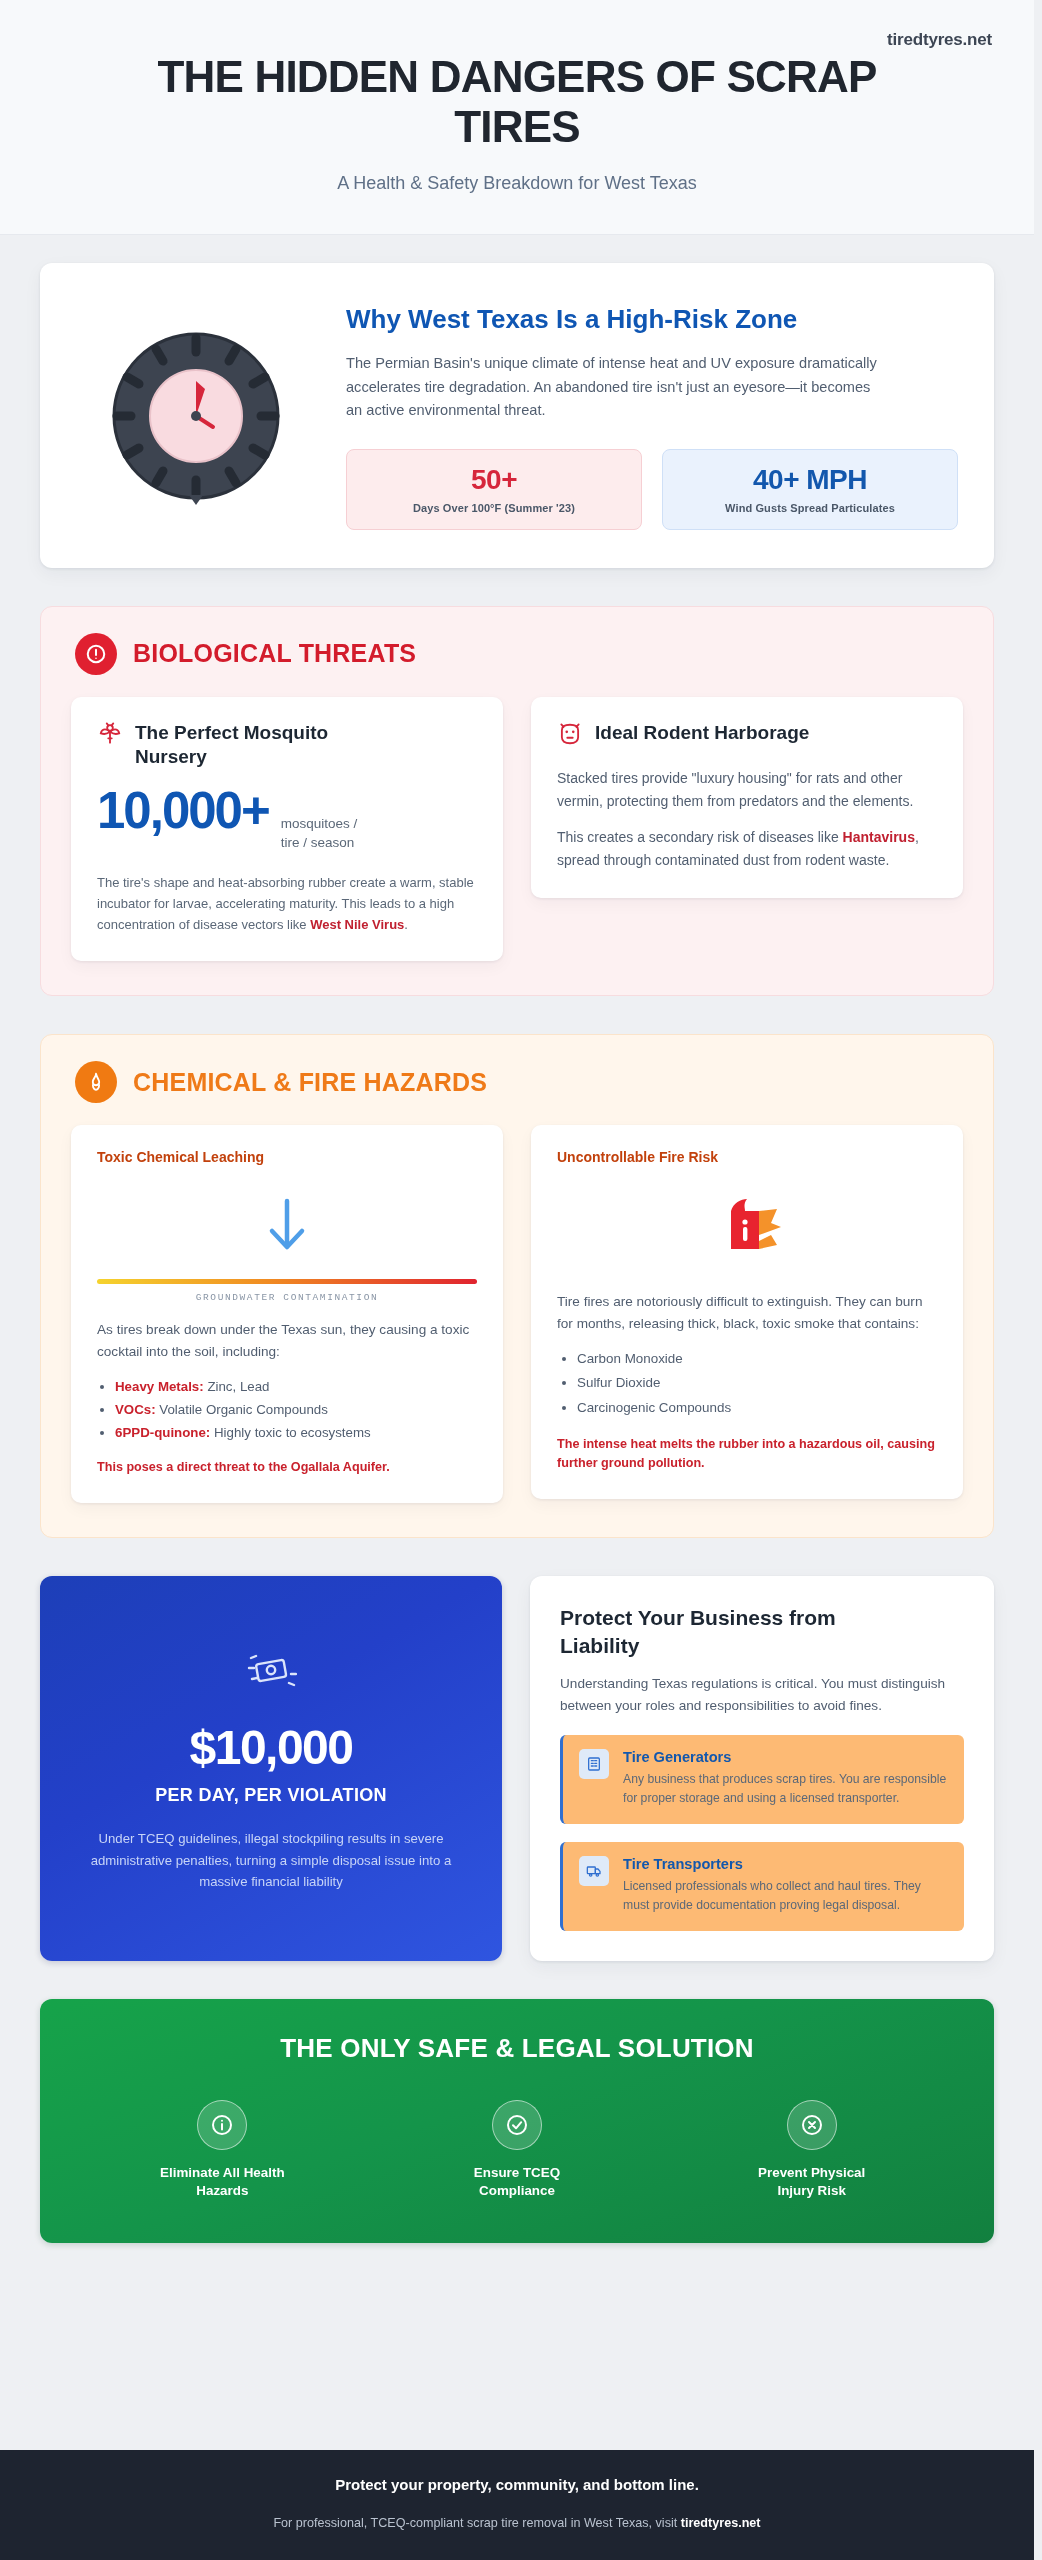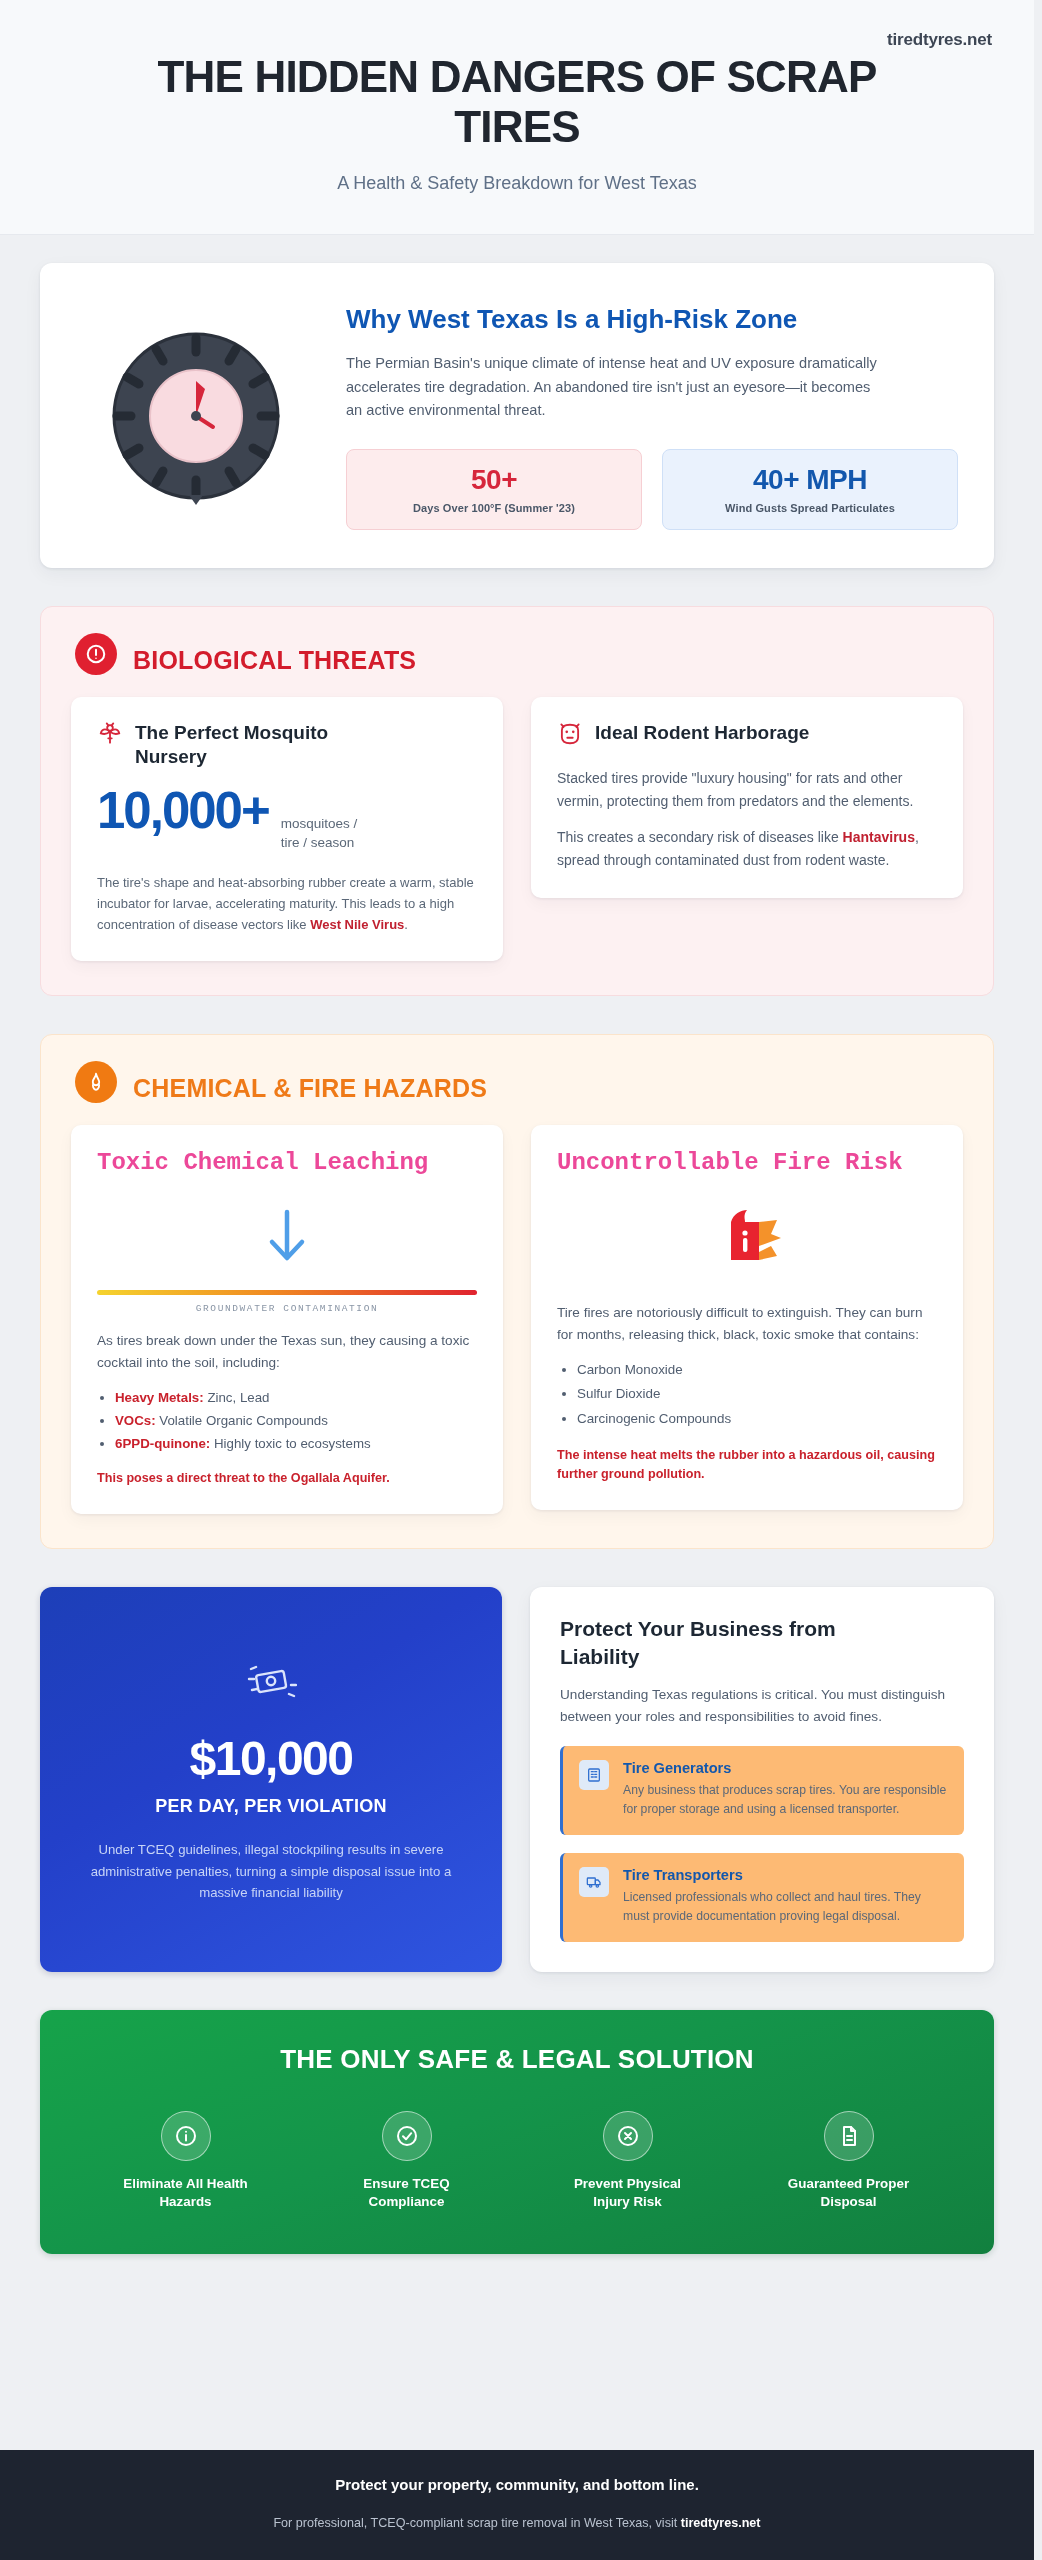--- a/index.html
+++ b/index.html
@@ -110,21 +110,21 @@
   
   .section {
     border-radius: 12px;
     padding: 26px 30px 34px;
     margin-bottom: 38px;
   }
   .sec-bio { background: #fdf1f2; border: 1px solid #f7dcdf; }
   .sec-chem { background: #fff6ec; border: 1px solid #fbe4cb; }
   .sec-head {
     display: flex;
-    align-items: flex-end;
+    align-items: center;
     gap: 16px;
     margin-bottom: 22px;
     padding-left: 4px;
   }
   .sec-badge {
     width: 42px; height: 42px;
     border-radius: 50%;
     display: flex; align-items: center; justify-content: center;
     color: #fff;
   }
@@ -188,25 +188,24 @@
   .body-text {
     font-size: 14px;
     line-height: 1.62;
     color: #515e70;
   }
   .body-text + .body-text { margin-top: 14px; }
   .body-text b { color: #c02030; }
 
   
   .chem-title {
-    font-size: 24px;
-    font-weight: bold;
-    color: #ec4899;
+    font-size: 14px;
+    font-weight: bold;
+    color: #c2410c;
     margin-bottom: 14px;
-    font-family: Liberation Mono, monospace;
   }
   .arrow-wrap {
     display: flex;
     justify-content: center;
     padding: 16px 0 10px;
   }
   .grad-bar {
     height: 5px;
     border-radius: 3px;
     background: linear-gradient(90deg, #f5d32e 0%, #f08b22 45%, #e0232f 100%);
@@ -633,30 +632,20 @@
         <div class="benefit">
           <div class="benefit-ico">
             <svg width="24" height="24" viewBox="0 0 24 24" fill="none" stroke="#fff" stroke-width="2" stroke-linecap="round">
               <circle cx="12" cy="12" r="9"></circle>
                 <path d="M9 9 L15 15M15 9 L9 15"></path>
             </svg>
           </div>
           <p>Prevent Physical Injury Risk</p>
         </div>
 
-        <div class="benefit">
-          <div class="benefit-ico">
-            <svg width="24" height="24" viewBox="0 0 24 24" fill="none" stroke="#fff" stroke-width="2" stroke-linecap="round" stroke-linejoin="round">
-              <path d="M7 3 H14 L18 7 V21 H7 Z"></path>
-                <path d="M14 3 V7 H18"></path>
-                <path d="M10 12h5M10 16h5"></path>
-            </svg>
-          </div>
-          <p>Guaranteed Proper Disposal</p>
-        </div>
 
       </div>
     </div>
 
   </div>
 
   <div class="footer">
     <div class="f1">Protect your property, community, and bottom line.</div>
     <div class="f2"><span>For professional, TCEQ-compliant scrap tire removal in West Texas, visit </span><b>tiredtyres.net</b></div>
   </div>

